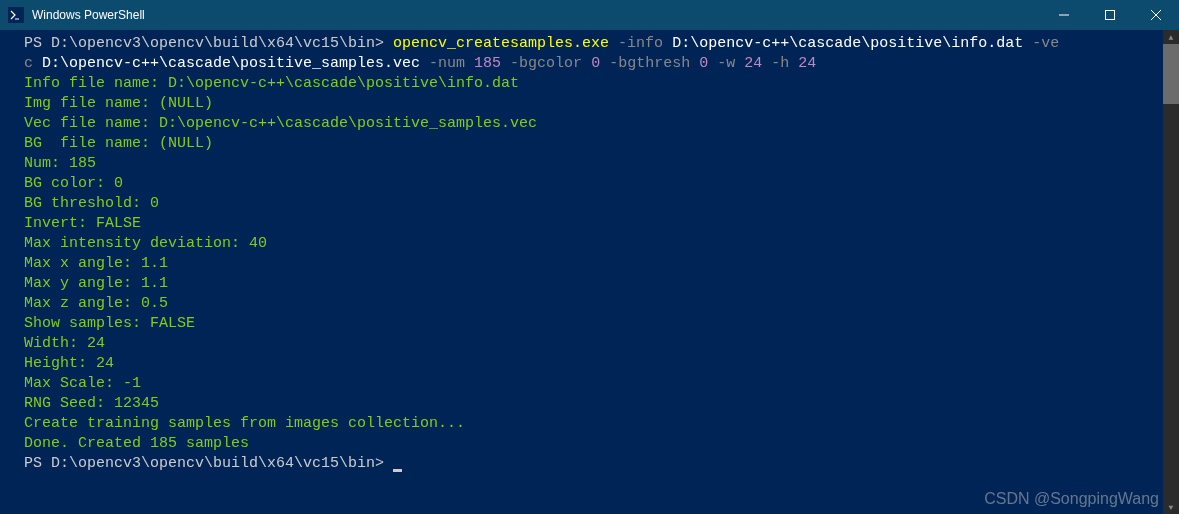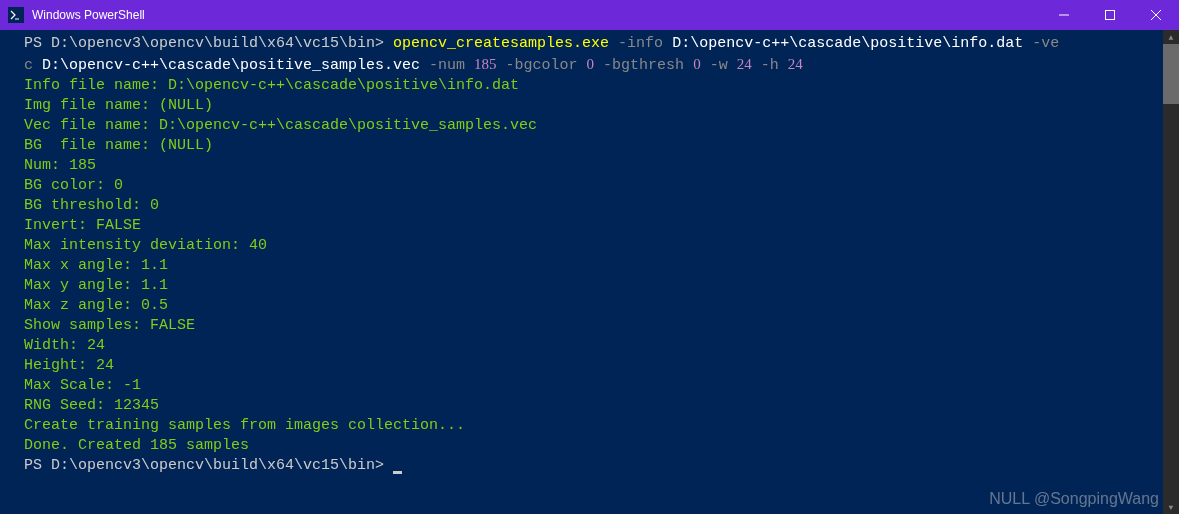--- a/index.html
+++ b/index.html
@@ -9,21 +9,21 @@
     }
     body {
       font-family: Consolas, 'Courier New', monospace;
       background: #012456;
       width: 1179px;
       height: 514px;
       overflow: hidden;
       position: relative;
     }
     .titlebar {
-      background: #6d28d9;
+      background: #0c4a6e;
       height: 30px;
       display: flex;
       align-items: center;
       justify-content: space-between;
       color: white;
       font-family: 'Segoe UI', Tahoma, sans-serif;
       font-size: 12px;
     }
     .titlebar-left {
       display: flex;
@@ -62,21 +62,21 @@
       color: #CCCCCC;
       white-space: pre;
       position: relative;
       height: calc(100% - 30px);
       border-radius: 30px;
     }
     .prompt-path { color: #CCCCCC; }
     .cmd-yellow { color: #FFFF00; }
     .cmd-gray { color: #888888; }
     .cmd-white { color: #FFFFFF; }
-    .cmd-purple { color: #C586C0; font-family: Liberation Serif, serif; }
+    .cmd-purple { color: #C586C0; }
     .output { color: #84cc16; }
     .cursor {
       display: inline-block;
       width: 9px;
       height: 3px;
       background: #CCCCCC;
       vertical-align: bottom;
       margin-bottom: 2px;
     }
     .scrollbar {
@@ -151,13 +151,13 @@
 
 <div class="terminal"><span class="line"><span class="prompt-path">PS D:\opencv3\opencv\build\x64\vc15\bin&gt; </span><span class="cmd-yellow">opencv_createsamples.exe</span><span class="cmd-gray"> -info </span><span class="cmd-white">D:\opencv-c++\cascade\positive\info.dat</span><span class="cmd-gray"> -ve
 c </span><span class="cmd-white">D:\opencv-c++\cascade\positive_samples.vec</span><span class="cmd-gray"> -num </span><span class="cmd-purple">185</span><span class="cmd-gray"> -bgcolor </span><span class="cmd-purple">0</span><span class="cmd-gray"> -bgthresh </span><span class="cmd-purple">0</span><span class="cmd-gray"> -w </span><span class="cmd-purple">24</span><span class="cmd-gray"> -h </span><span class="cmd-purple">24</span></span><span class="line output">Info file name: D:\opencv-c++\cascade\positive\info.dat</span><span class="line output">Img file name: (NULL)</span><span class="line output">Vec file name: D:\opencv-c++\cascade\positive_samples.vec</span><span class="line output">BG  file name: (NULL)</span><span class="line output">Num: 185</span><span class="line output">BG color: 0</span><span class="line output">BG threshold: 0</span><span class="line output">Invert: FALSE</span><span class="line output">Max intensity deviation: 40</span><span class="line output">Max x angle: 1.1</span><span class="line output">Max y angle: 1.1</span><span class="line output">Max z angle: 0.5</span><span class="line output">Show samples: FALSE</span><span class="line output">Width: 24</span><span class="line output">Height: 24</span><span class="line output">Max Scale: -1</span><span class="line output">RNG Seed: 12345</span><span class="line output">Create training samples from images collection...</span><span class="line output">Done. Created 185 samples</span><span class="line"><span class="prompt-path">PS D:\opencv3\opencv\build\x64\vc15\bin&gt; </span><span class="cursor"></span></span></div>
 
 <div class="scrollbar">
   <div class="scrollbar-arrow up">▲</div>
   <div class="scrollbar-thumb"></div>
   <div class="scrollbar-arrow down">▼</div>
 </div>
 
-<div class="watermark">NULL @SongpingWang</div>
+<div class="watermark">CSDN @SongpingWang</div>
 
 </body></html>

